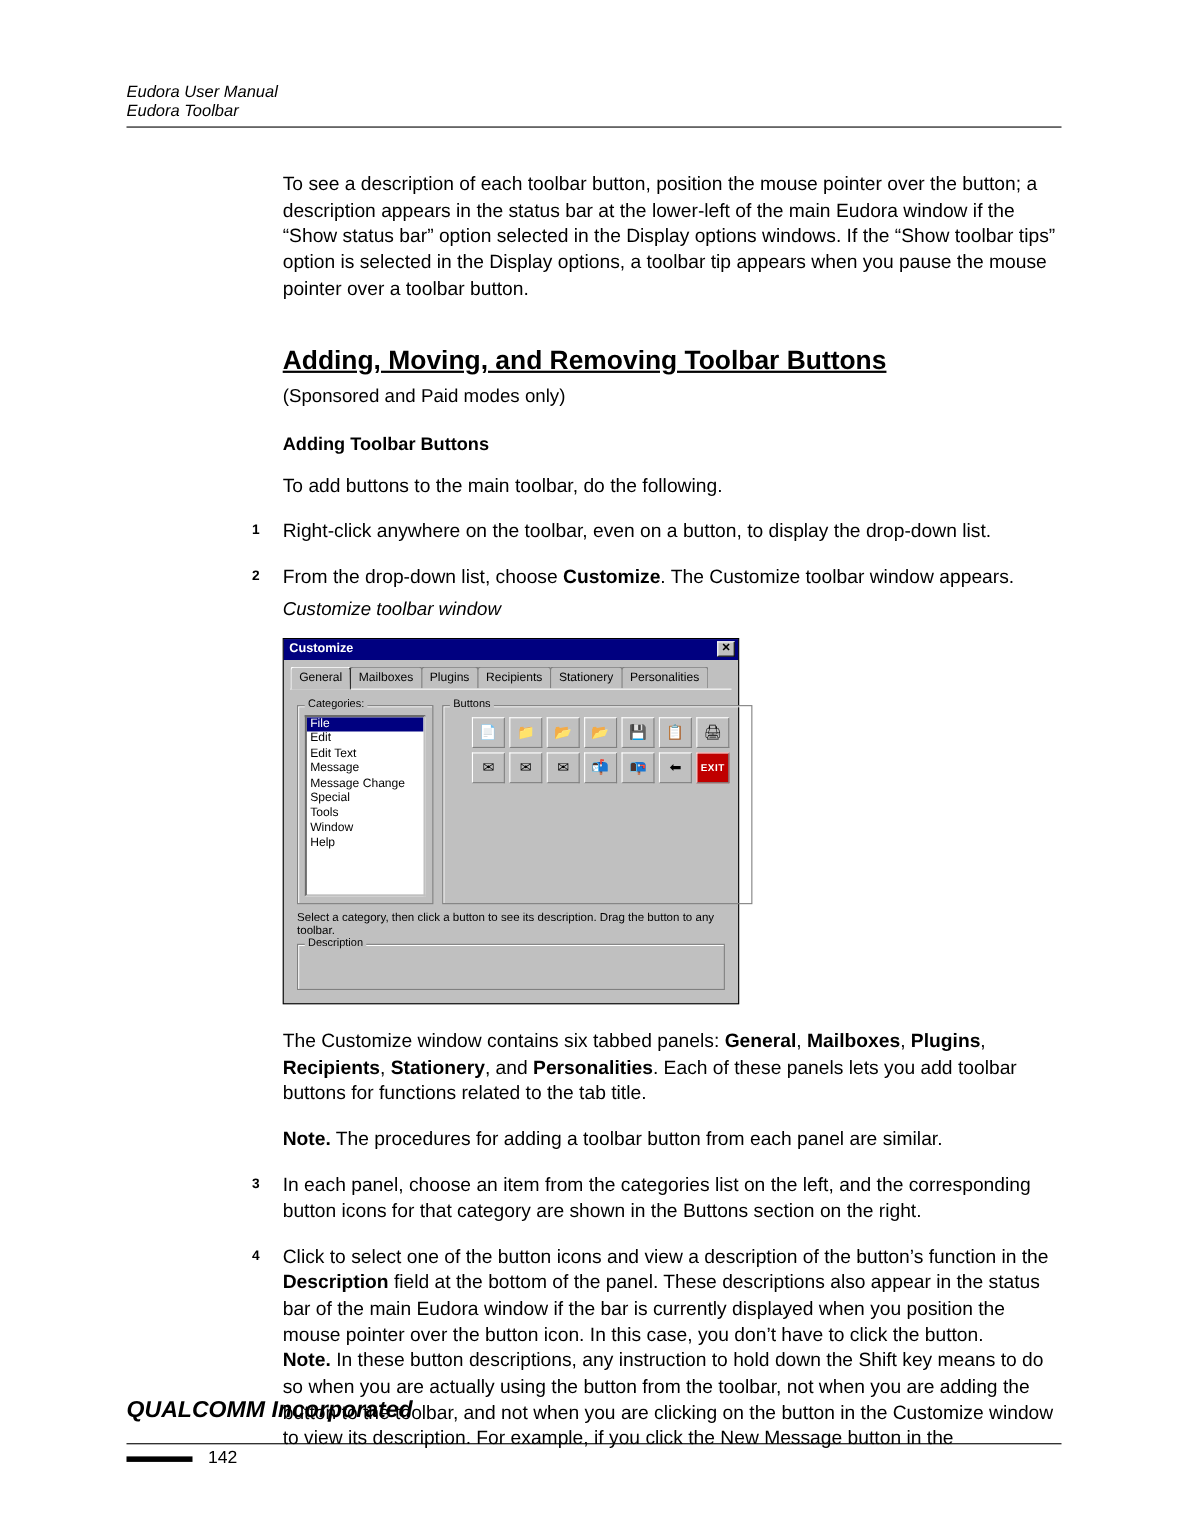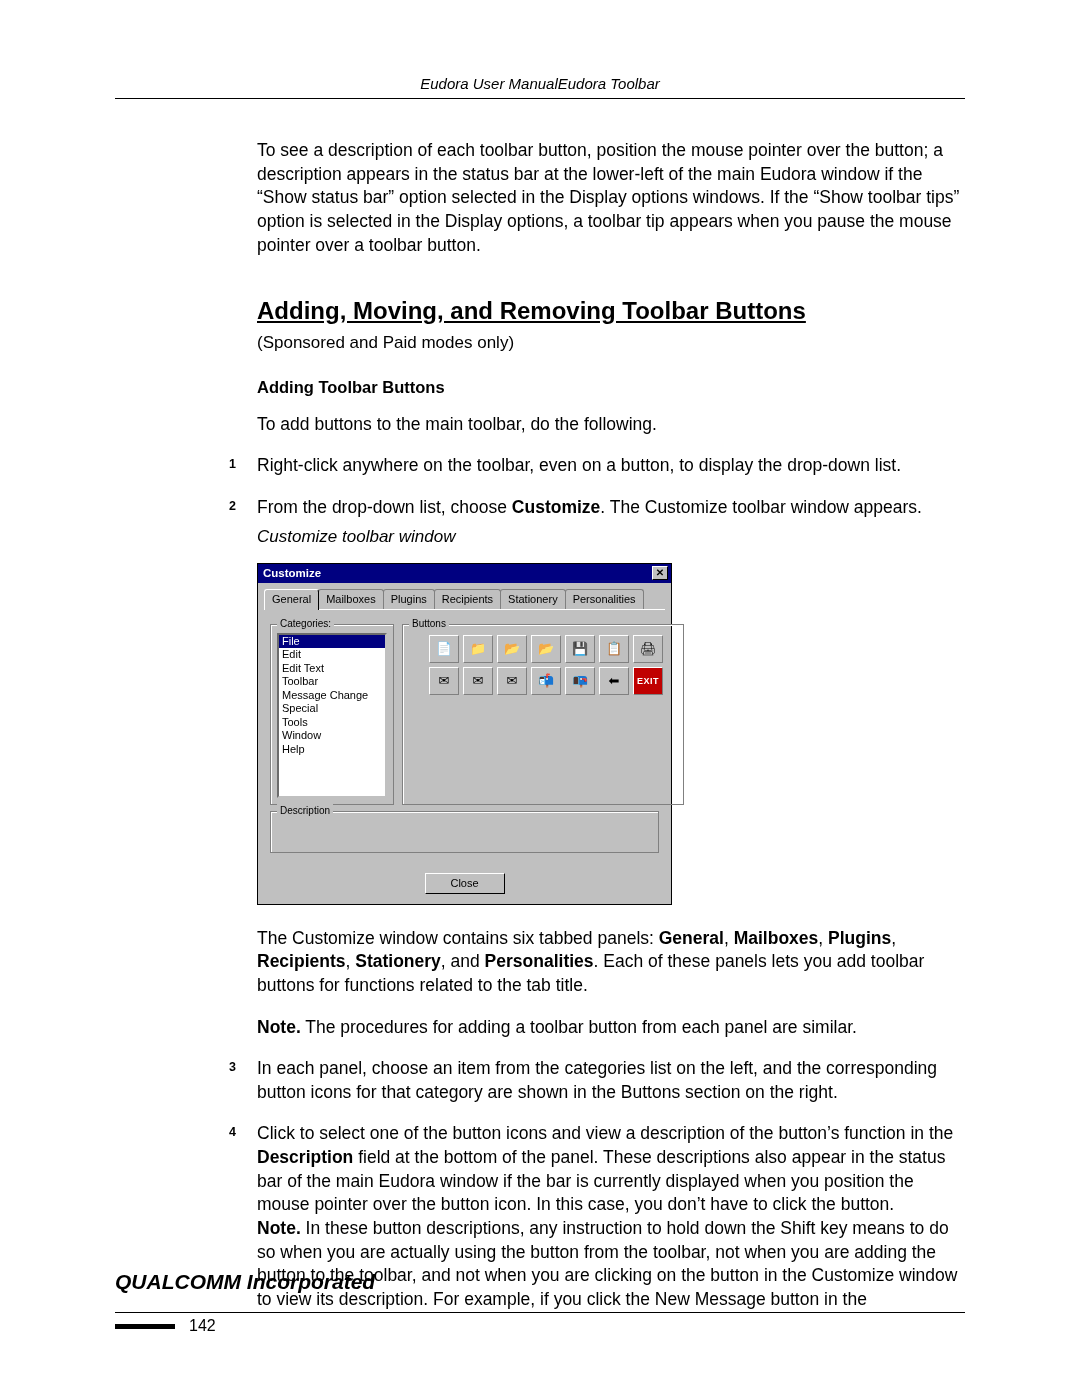--- a/index.html
+++ b/index.html
@@ -15,20 +15,21 @@
     padding: 75px 115px 60px 115px;
     position: relative;
     height: 100%;
   }
   .header {
     display: flex;
     justify-content: center;
     font-style: italic;
     font-size: 15px;
     margin-bottom: 6px;
+    flex-direction: column;
   }
   .hr-top {
     border: none;
     border-top: 1px solid #000;
     margin-bottom: 40px;
   }
   .content {
     margin-left: 142px;
     font-size: 17.5px;
     line-height: 1.35;
@@ -276,21 +277,21 @@
             <div class="tab">Personalities</div>
           </div>
           <div class="panel">
             <div class="panel-row">
               <div class="grp" style="flex:0 0 auto;">
                 <div class="grp-label">Categories:</div>
                 <div class="listbox">
                   <div class="li-item sel">File</div>
                   <div class="li-item">Edit</div>
                   <div class="li-item">Edit Text</div>
-                  <div class="li-item">Toolbar</div>
+                  <div class="li-item">Message</div>
                   <div class="li-item">Message Change</div>
                   <div class="li-item">Special</div>
                   <div class="li-item">Tools</div>
                   <div class="li-item">Window</div>
                   <div class="li-item">Help</div>
                 </div>
               </div>
               <div class="grp" style="flex:1;padding-left:24px;">
                 <div class="grp-label">Buttons</div>
                 <div class="btn-grid">
@@ -304,26 +305,24 @@
                   <div class="tbtn">✉</div>
                   <div class="tbtn">✉</div>
                   <div class="tbtn">✉</div>
                   <div class="tbtn">📬</div>
                   <div class="tbtn">📭</div>
                   <div class="tbtn">⬅</div>
                   <div class="tbtn exit">EXIT</div>
                 </div>
               </div>
             </div>
+            <div class="instr">Select a category, then click a button to see its description. Drag the button to any toolbar.</div>
             <div class="grp desc-grp">
               <div class="grp-label">Description</div>
             </div>
-          </div>
-          <div class="dlg-close-row">
-            <div class="dlg-close-btn">Close</div>
           </div>
         </div>
 
         <p>
           <span>The Customize window contains six tabbed panels: </span><span class="bold">General</span>, <span class="bold">Mailboxes</span>, <span class="bold">Plugins</span>, <span class="bold">Recipients</span>, <span class="bold">Stationery</span>, and <span class="bold">Personalities</span><span>. Each of these panels lets you add toolbar buttons for functions related to the tab title.</span>
         </p>
 
         <p>
           <span class="bold">Note.</span><span> The procedures for adding a toolbar button from each panel are similar.</span>
         </p>

